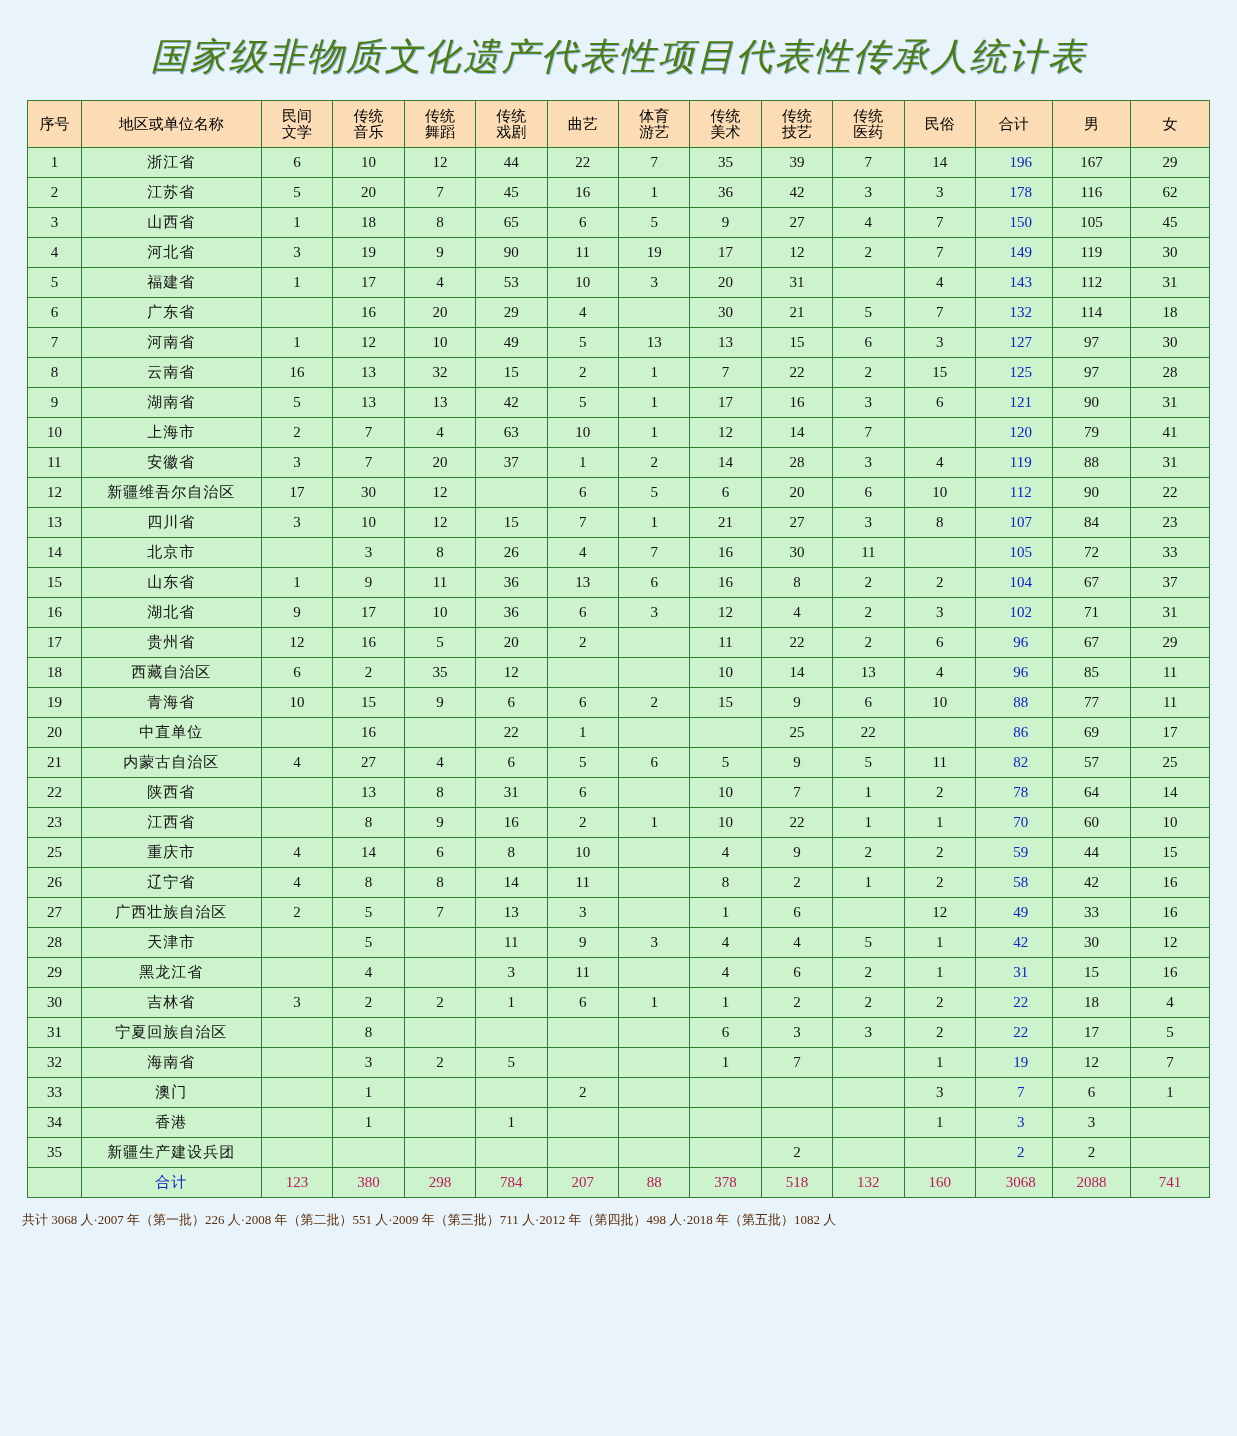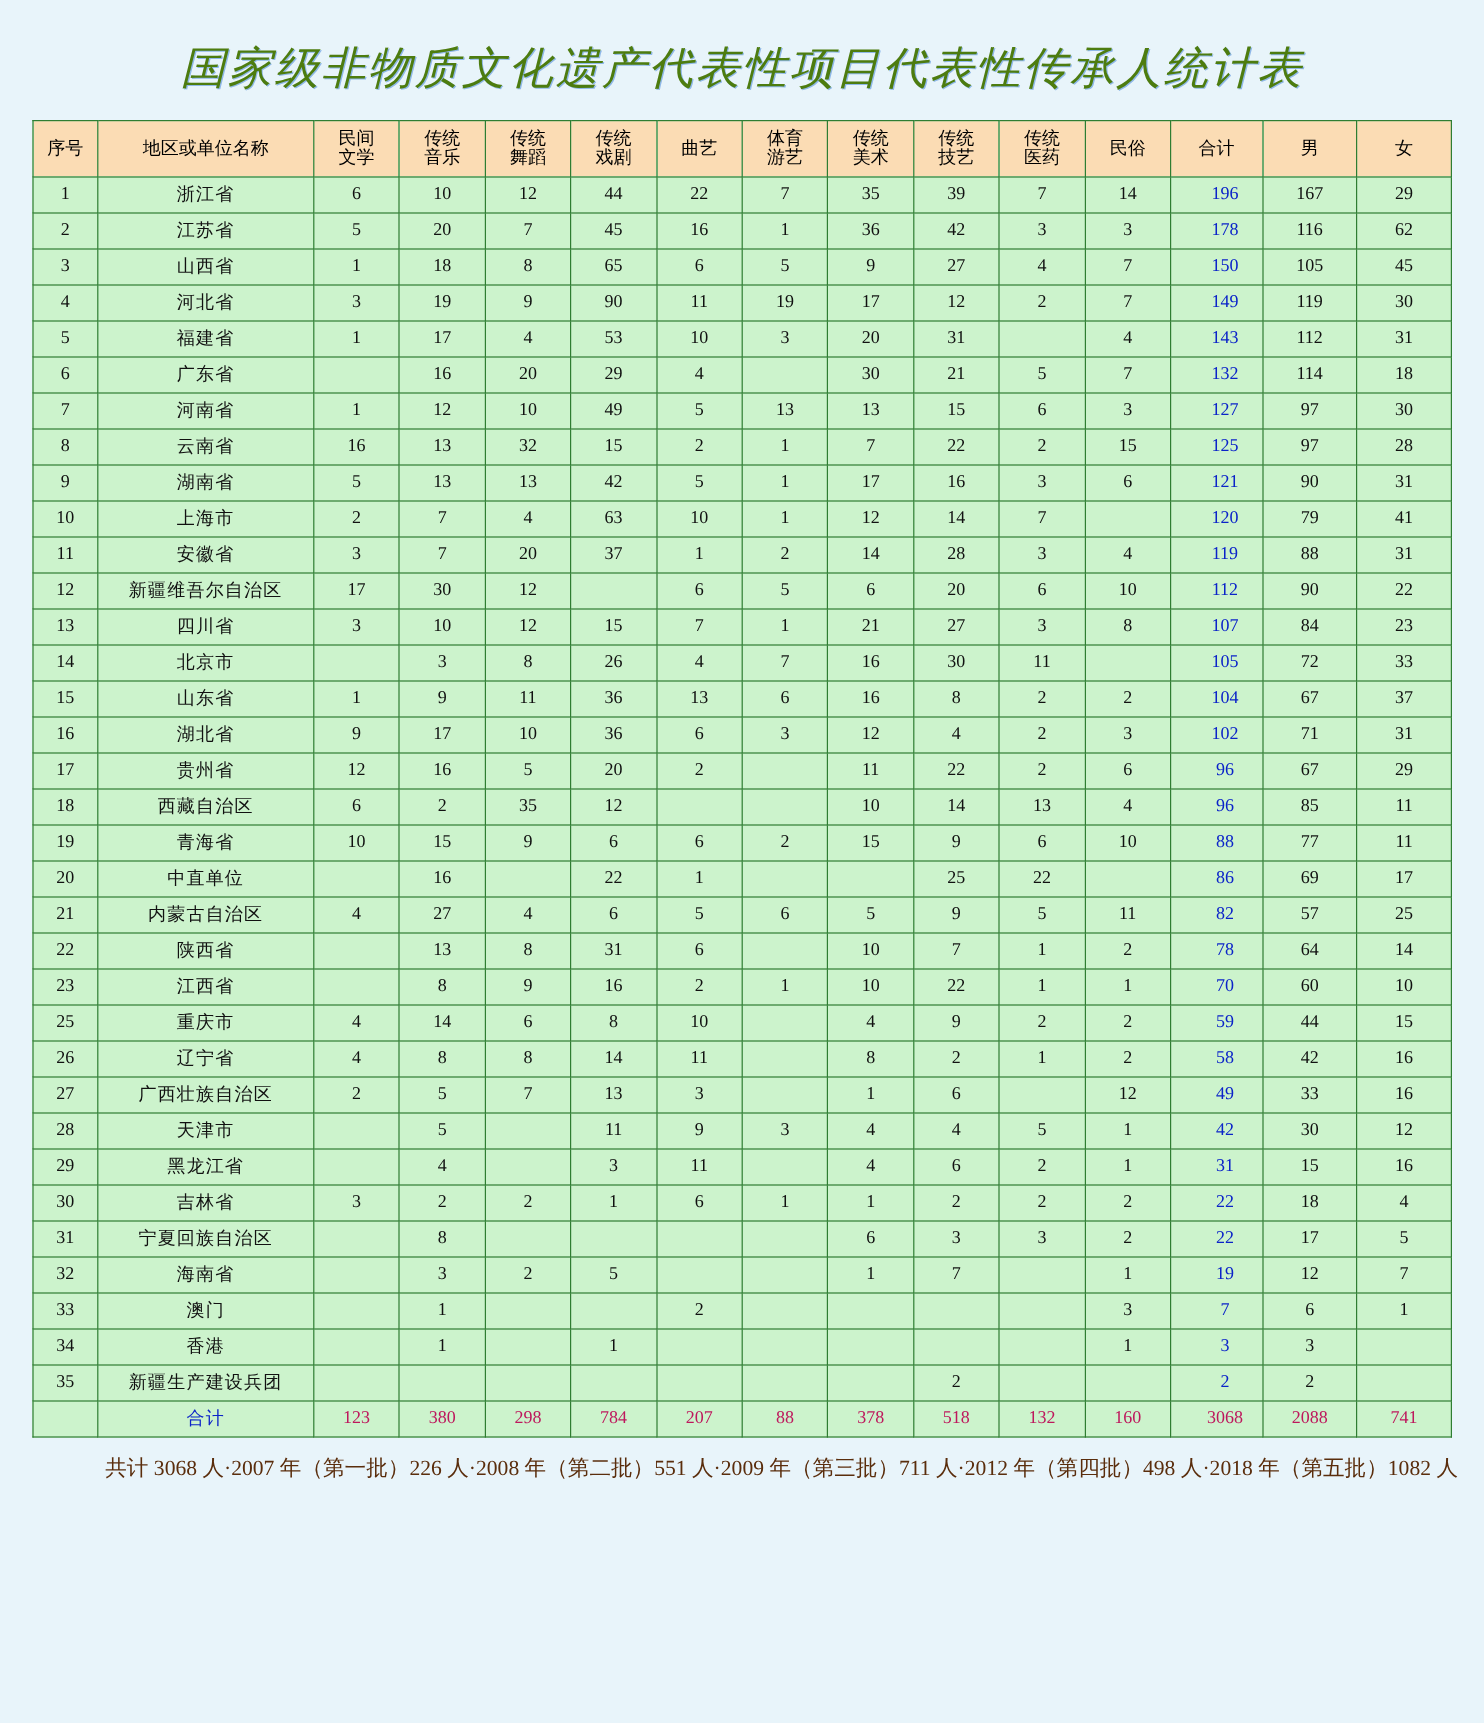--- a/index.html
+++ b/index.html
@@ -72,25 +72,25 @@
   }
   tbody tr.sum td {
     color: #be185d;
   }
   tbody tr.sum td.sum-label {
     color: #0b23c9;
   }
   .footnote {
     width: 1193px;
     margin: 12px auto 0 auto;
-    font-size: 18px;
+    font-size: 13px;
     color: #5a2d0c;
     line-height: 1.5;
     font-family: "Liberation Serif", "DejaVu Serif", serif;
-    text-align: right;
+    text-align: left;
   }
   col.c-idx { width: 52px; }
   col.c-region { width: 174px; }
   col.c-data { width: 69px; }
   col.c-total { width: 74px; }
   col.c-mf { width: 76px; }
 </style>
 </head>
 <body>
 

